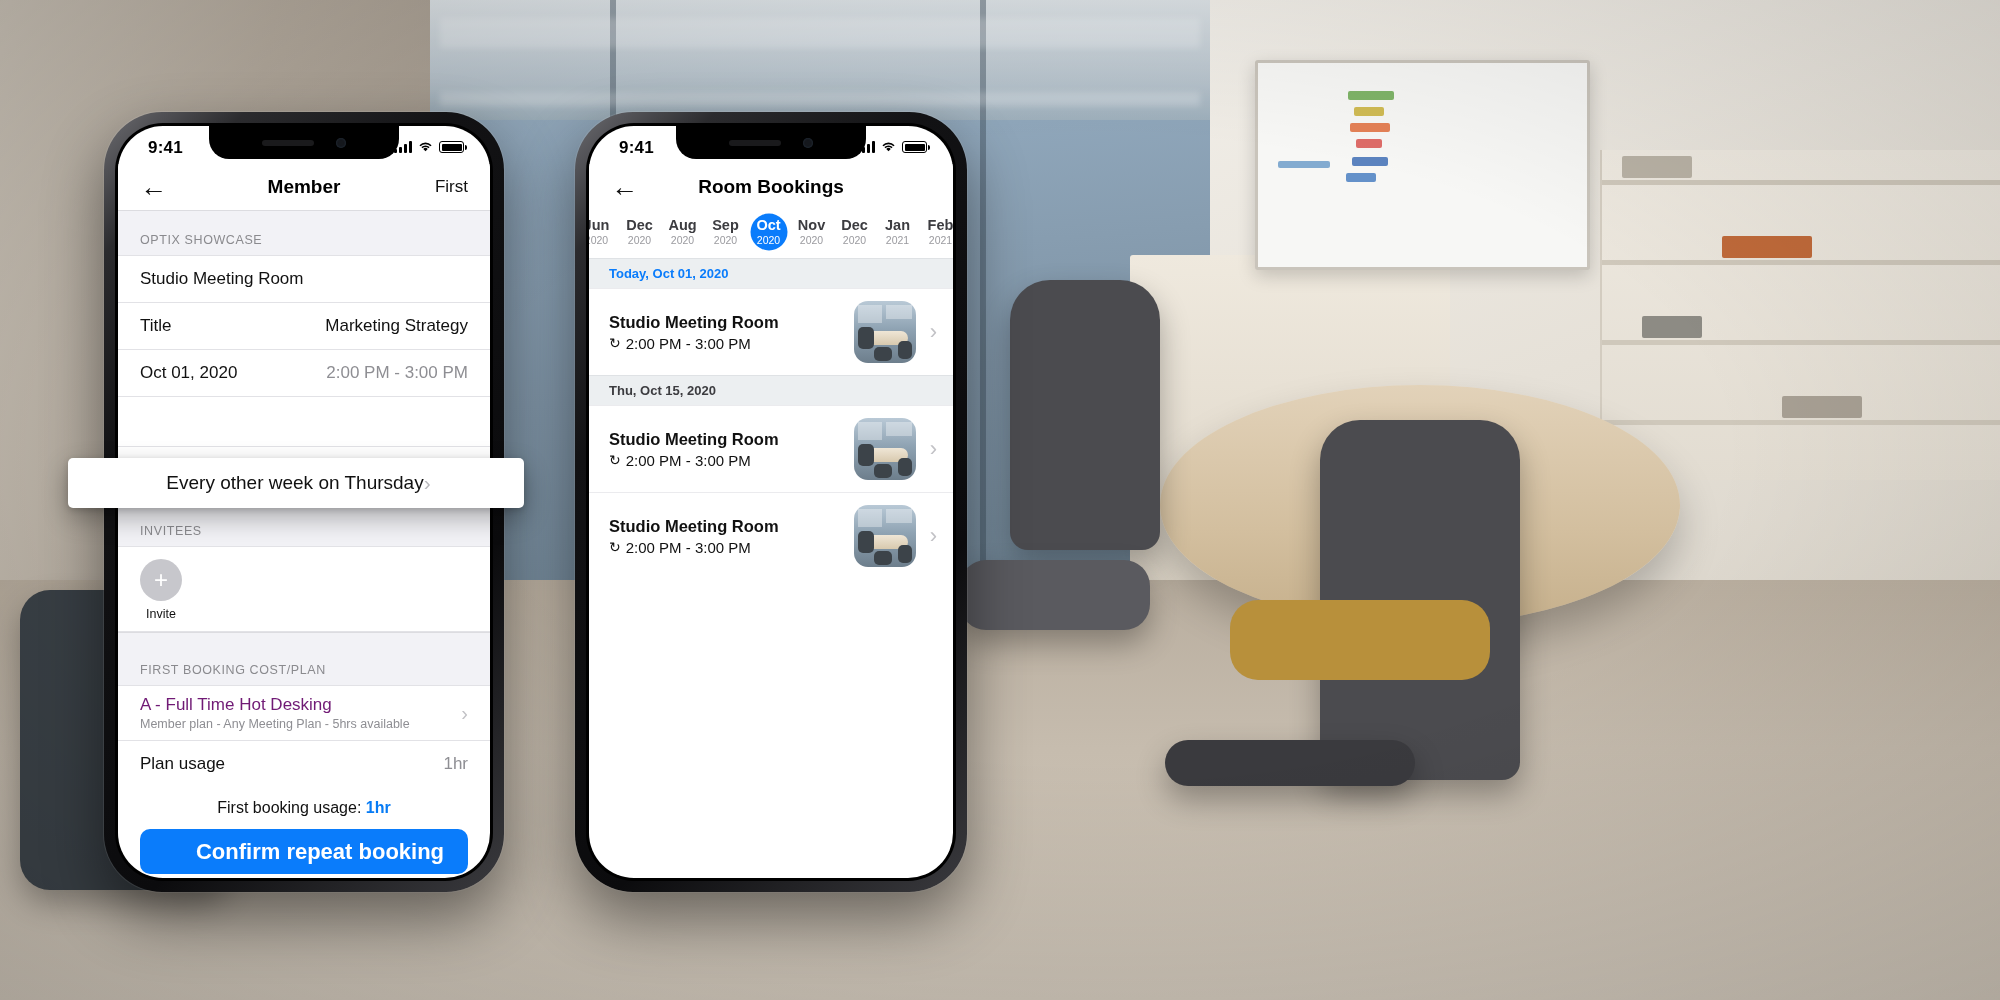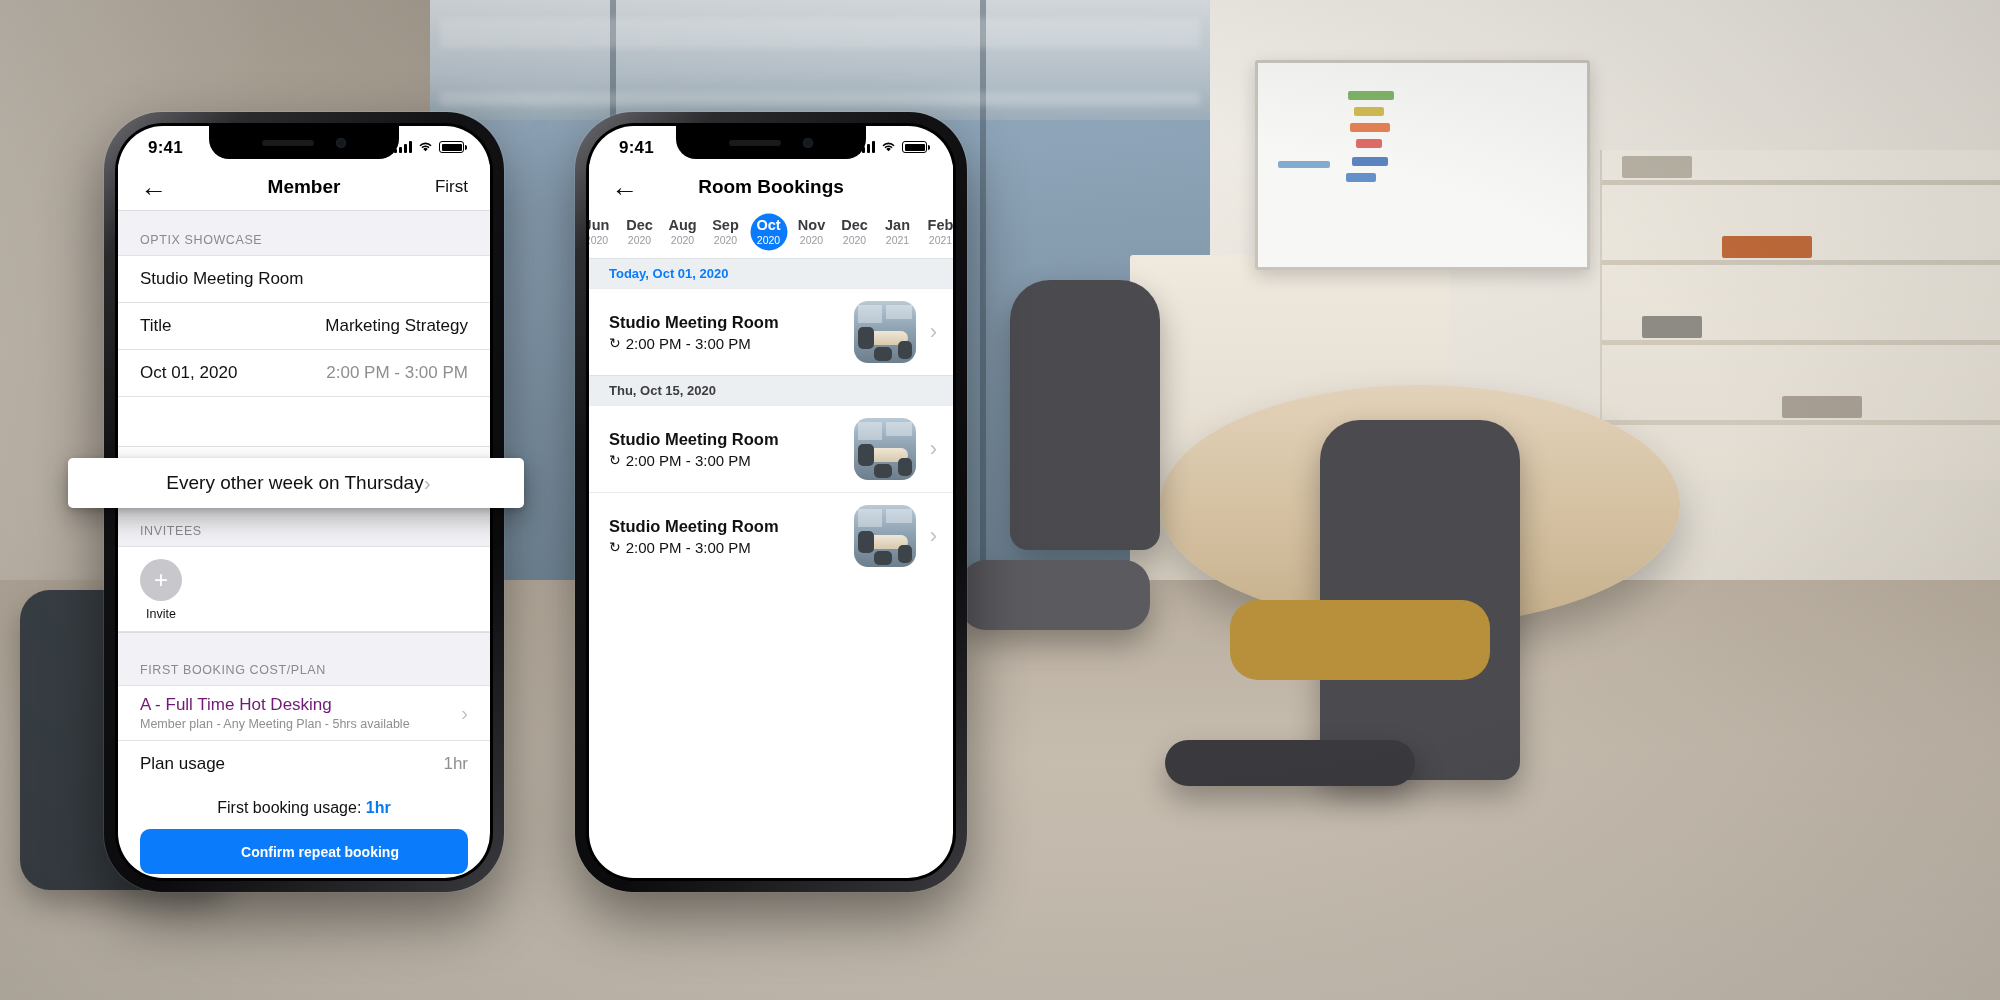--- a/index.html
+++ b/index.html
@@ -153,21 +153,21 @@
   .invite-btn { width: 42px; height: 42px; border-radius: 50%; background: #c7c7cc;
                 display:flex; align-items:center; justify-content:center;
                 color:#fff; font-size: 24px; line-height:1; font-weight:300; cursor:pointer; }
   .invite-lbl { font-size: 12.5px; color:#111; margin-top: 6px; text-align:center; width: 42px; }
 
   .usage-line { background:#fff; text-align:center; font-size:16px; color:#111;
                 padding: 12px 13px 8px; }
   .usage-line b { color:#067bf5; font-weight:700; }
   .cta {
     margin: 4px 22px 0; height: 45px; border-radius: 10px; background: #0a7cfb;
-    color:#fff; font-size:14px; font-weight:700; display:flex; align-items:center;
+    color:#fff; font-size:22px; font-weight:700; display:flex; align-items:center;
     justify-content:center; cursor:pointer;padding-left:32px;
   }
 
   
   .overlay-card {
     position: absolute; left: 68px; top: 458px; width: 456px; height: 50px;
     background: #fff; border-radius: 5px; z-index: 30;
     display: flex; align-items: center; justify-content: center;
     padding: 0 18px 0 23px;
     box-shadow: 0 10px 26px rgba(0,0,0,.30), 0 2px 6px rgba(0,0,0,.16);

